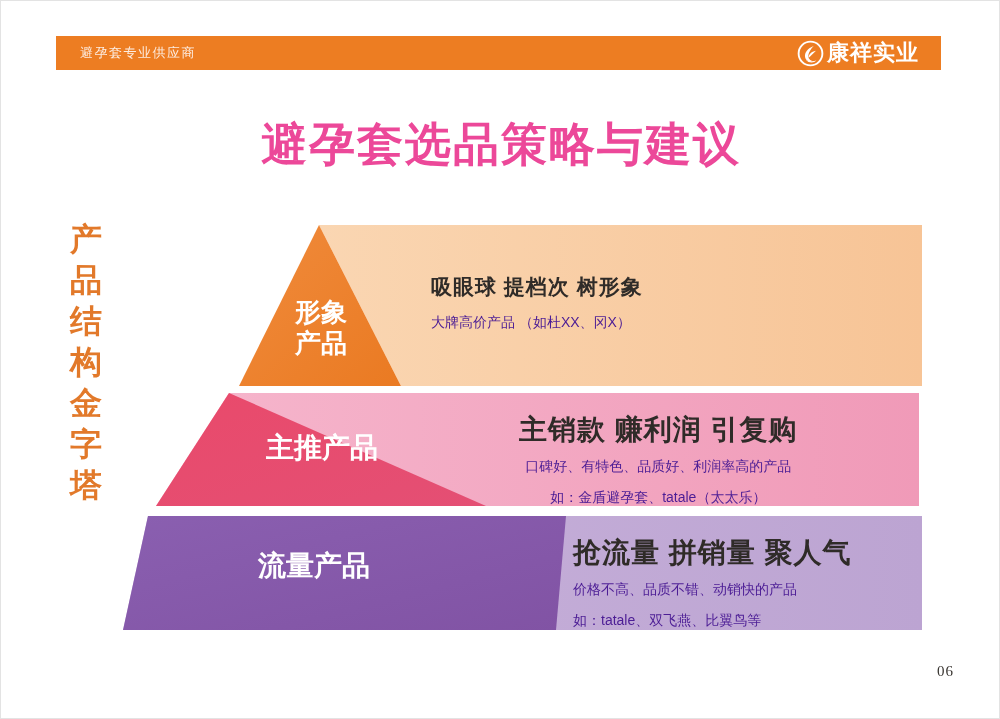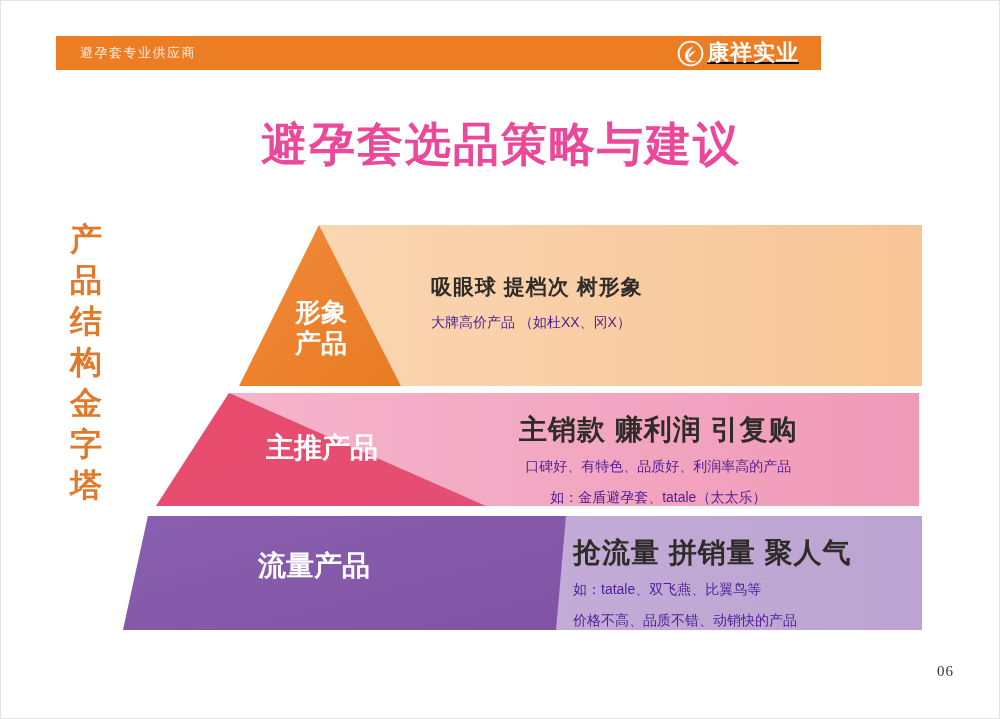--- a/index.html
+++ b/index.html
@@ -13,37 +13,37 @@
     position:relative;
     width:1000px; height:719px;
     background:#ffffff;
     border:1px solid #e3e3e3;
   }
 
   
   .header-bar {
     position:absolute;
     left:55px; top:35px;
-    width:765px; height:34px;
+    width:885px; height:34px;
     background:#ed7d22;
   }
   .header-tagline {
     position:absolute;
     left:24px; top:50%;
     transform:translateY(-50%);
     color:#fdece0;
     font-size:13px;
     letter-spacing:1.5px;
     white-space:nowrap;
   }
   .brand-block {
     position:absolute;
     right:22px; top:50%;
     transform:translateY(-50%);
-    display:flex; align-items:center; gap:3px;text-decoration:underline;
+    display:flex; align-items:center; gap:3px;
   }
   .brand-logo { width:27px; height:27px; display:block; }
   .brand-name {
     color:#ffffff;
     font-size:22px;
     font-weight:bold;
     letter-spacing:1px;
     white-space:nowrap;
   }
 
@@ -200,19 +200,19 @@
   </div>
 
   <div class="tier-content tier2-content">
     <div class="tier-head">主销款 赚利润 引复购</div>
     <div class="tier-sub">口碑好、有特色、品质好、利润率高的产品</div>
     <div class="tier-sub">如：金盾避孕套、tatale（太太乐）</div>
   </div>
 
   <div class="tier-content tier3-content">
     <div class="tier-head">抢流量 拼销量 聚人气</div>
+    <div class="tier-sub">价格不高、品质不错、动销快的产品</div>
     <div class="tier-sub">如：tatale、双飞燕、比翼鸟等</div>
-    <div class="tier-sub">价格不高、品质不错、动销快的产品</div>
   </div>
 
   <div class="page-number">06</div>
 
 </div>
 
 </body></html>

